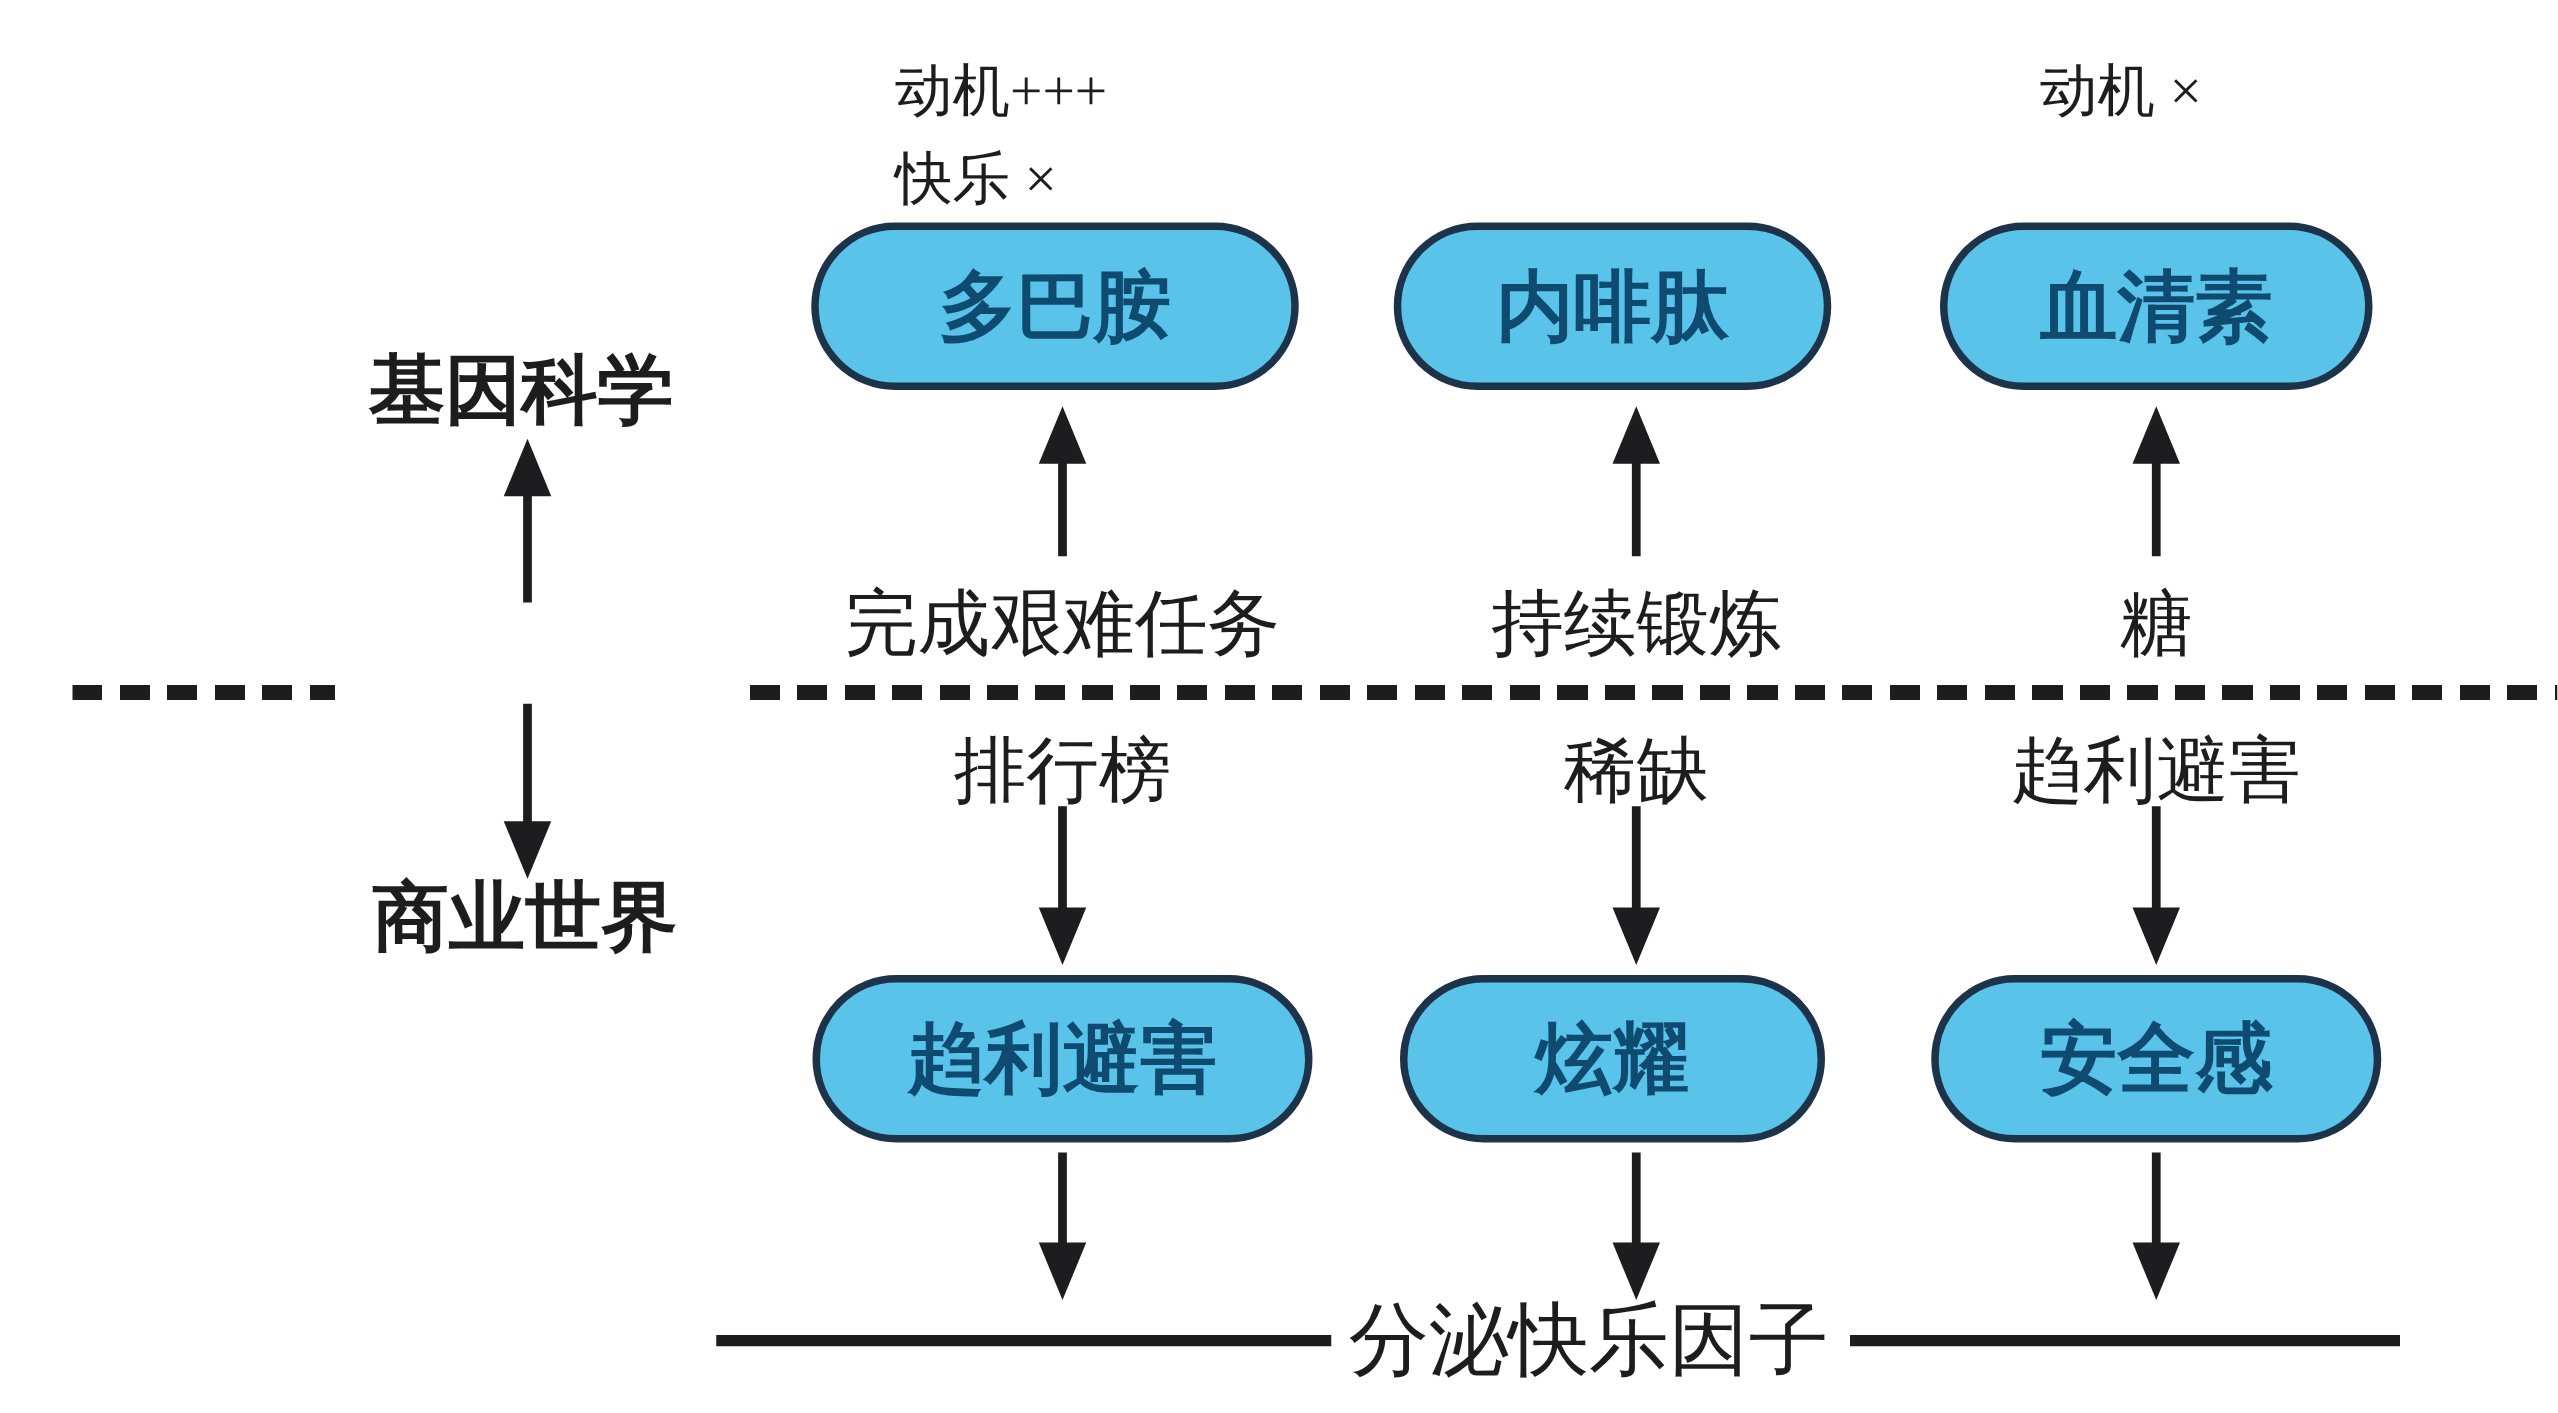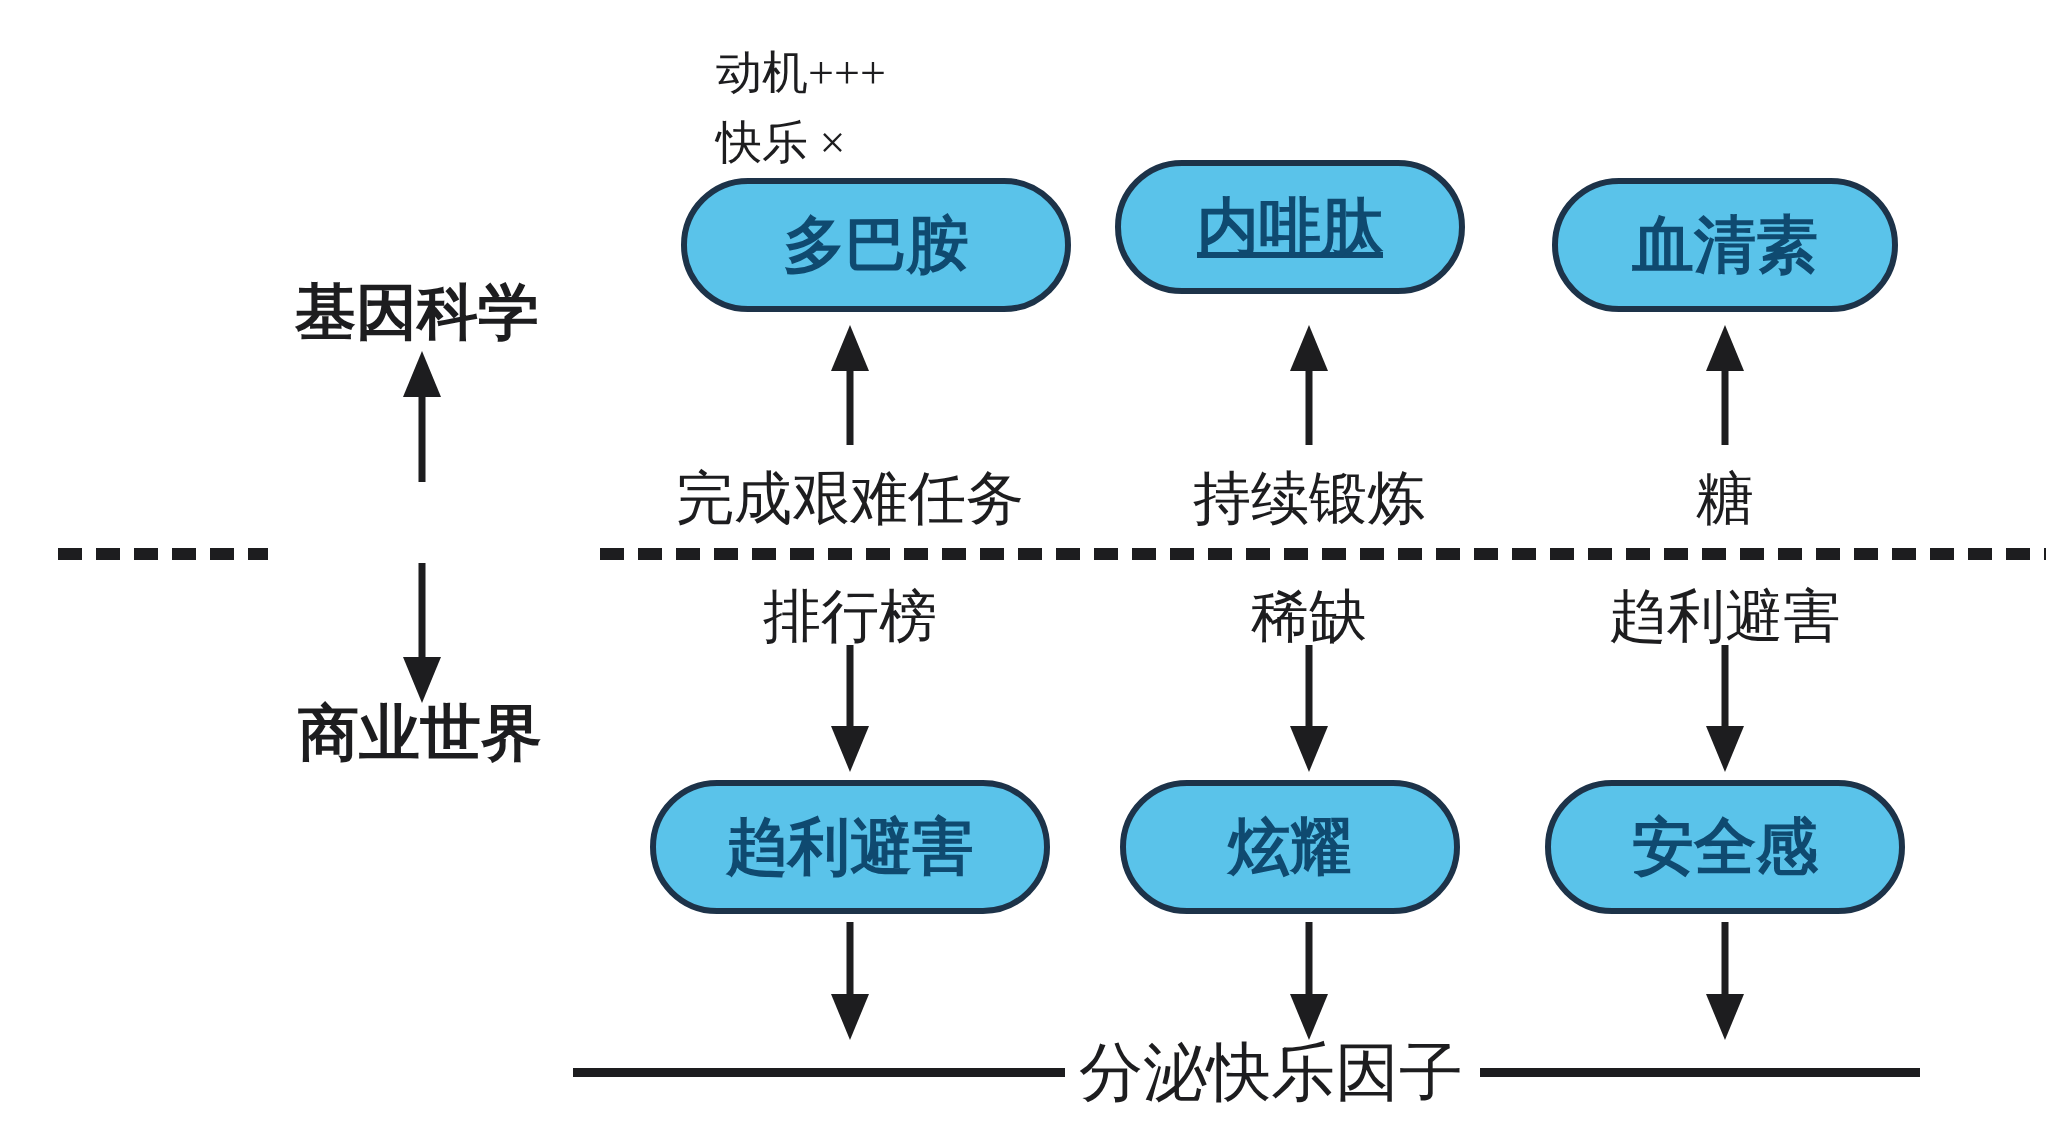--- a/index.html
+++ b/index.html
@@ -74,22 +74,22 @@
     background:var(--pill-fill);
     border:6px solid var(--pill-border);
     display:flex;
     align-items:center;
     justify-content:center;
     font-weight:bold;
     font-size:62px;
     color:var(--pill-text);
     white-space:nowrap;
   }
-  .p1{left:681px;top:178px;width:390px;}
-  .p2{left:1115px;top:160px;width:350px;text-decoration:underline;}
+  .p1{left:649px;top:178px;width:390px;}
+  .p2{left:1115px;top:178px;width:350px;}
   .p3{left:1552px;top:178px;width:346px;}
   .p4{left:650px;top:780px;width:400px;}
   .p5{left:1120px;top:780px;width:340px;}
   .p6{left:1545px;top:780px;width:360px;}
 
   
   .arrow{
     position:absolute;
     width:40px;
     transform:translateX(-50%);
@@ -168,20 +168,21 @@
 
   <div class="pill p2">内啡肽</div>
   <div class="arrow up au x2"></div>
   <div class="stim row-top x2">持续锻炼</div>
   <div class="stim row-bottom x2">稀缺</div>
   <div class="arrow down ad1 x2"></div>
   <div class="pill p5">炫耀</div>
   <div class="arrow down ad2 x2"></div>
 
   <div class="ann ax3">
+    <div>动机 ×</div>
   </div>
   <div class="pill p3">血清素</div>
   <div class="arrow up au x3"></div>
   <div class="stim row-top x3">糖</div>
   <div class="stim row-bottom x3">趋利避害</div>
   <div class="arrow down ad1 x3"></div>
   <div class="pill p6">安全感</div>
   <div class="arrow down ad2 x3"></div>
 
   <div class="bline bl"></div>

